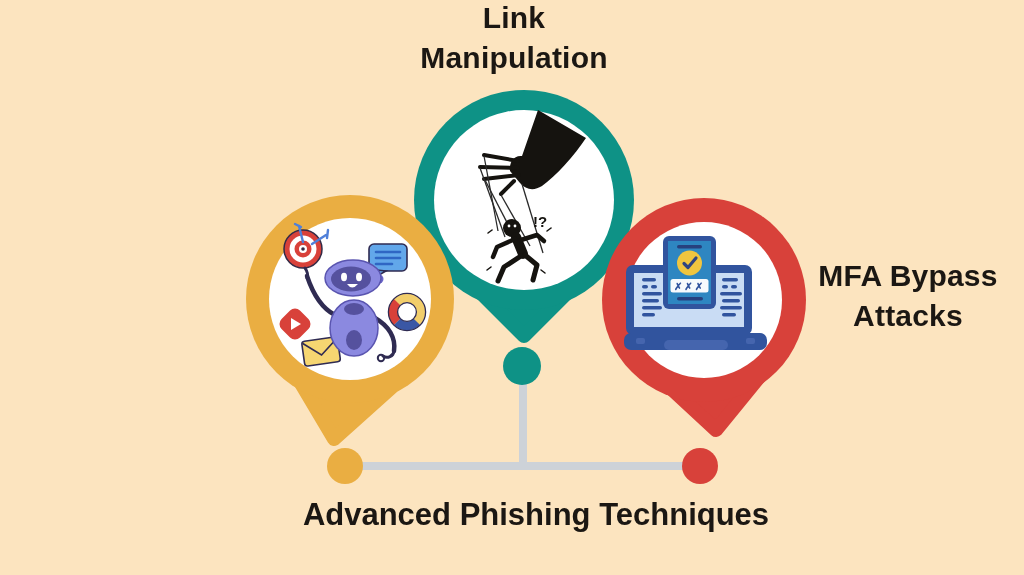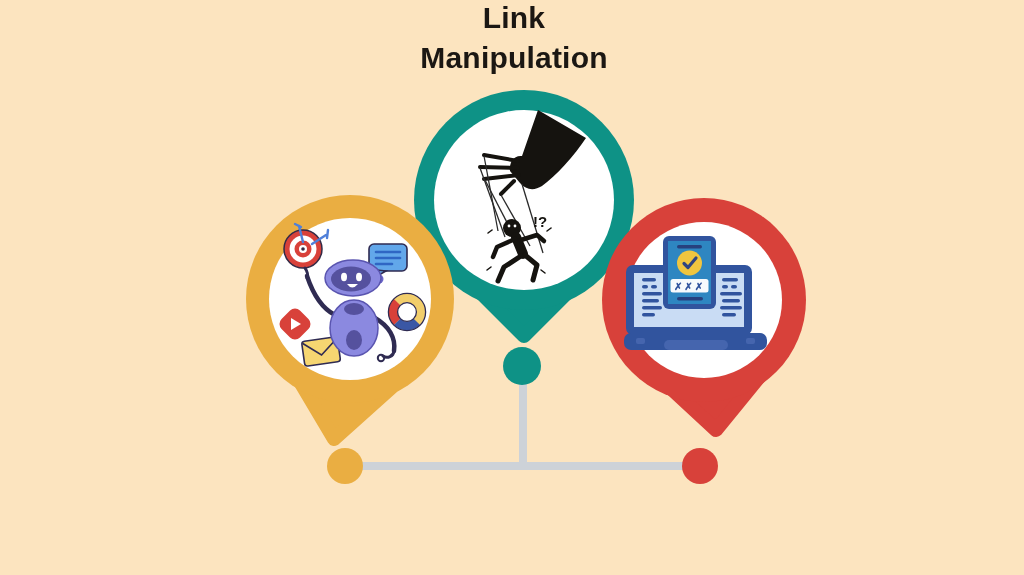--- a/index.html
+++ b/index.html
@@ -208,15 +208,17 @@
       <rect x="53" y="77" width="26" height="3.6" rx="1.8" fill="#27407E"></rect>
     </g>
 
     <rect x="0" y="113" width="143" height="17" rx="7" fill="#31549E"></rect>
     <rect x="12" y="118" width="9" height="6" rx="2" fill="#4565AE"></rect>
     <rect x="122" y="118" width="9" height="6" rx="2" fill="#4565AE"></rect>
     <rect x="40" y="120" width="64" height="10" rx="5" fill="#4565AE"></rect>
   </svg>
 
   <div class="label" style="left:408px;top:-2px;width:212px;">Link Manipulation</div>
-
+  <div class="label" style="left:806px;top:256px;width:204px;">MFA Bypass Attacks</div>
+
+  <div class="title" style="left:284px;top:495px;width:504px;">Advanced Phishing Techniques</div>
 
 </div>
 
 </body></html>

